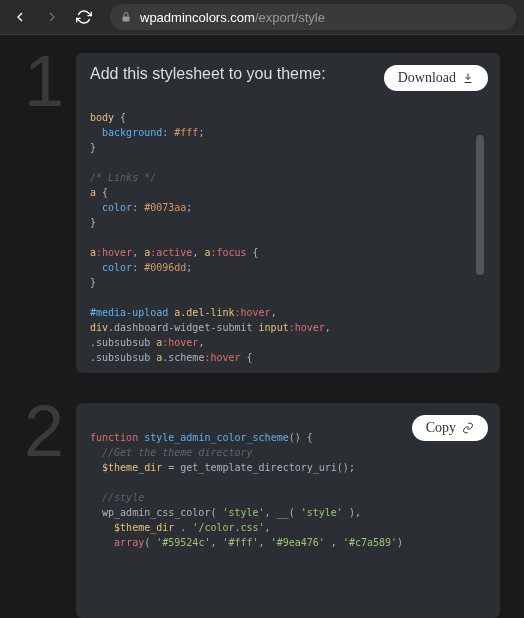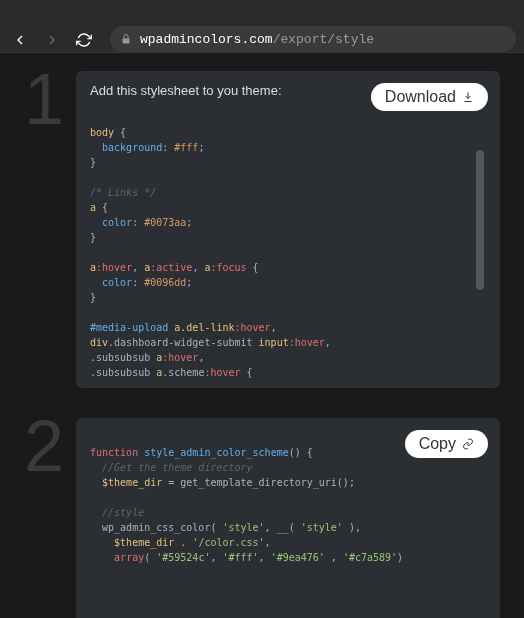--- a/index.html
+++ b/index.html
@@ -1,36 +1,36 @@
 <!DOCTYPE html>
 <html><head>
   <meta charset="utf-8">
   <style>
     * { margin: 0; padding: 0; box-sizing: border-box; }
     body { font-family: -apple-system, BlinkMacSystemFont, sans-serif; background: #1a1a1a; color: #fff; width: 524px; height: 618px; overflow: hidden; }
     
-    .browser-bar { height: 53px; background: #2b2b2b; display: flex; align-items: flex-end; padding: 0 8px; gap: 8px; border-bottom: 1px solid #3a3a3a; font-family: Liberation Mono, monospace; }
+    .browser-bar { height: 35px; background: #2b2b2b; display: flex; align-items: center; padding: 0 8px; gap: 8px; border-bottom: 1px solid #3a3a3a; }
     .nav-btn { width: 24px; height: 24px; display: flex; align-items: center; justify-content: center; cursor: pointer; border-radius: 4px; }
     .nav-btn.disabled { opacity: 0.3; cursor: default; }
     .nav-btn svg { width: 16px; height: 16px; stroke: #fff; fill: none; stroke-width: 2; }
     .url-bar { flex: 1; background: #3a3a3a; border-radius: 16px; height: 26px; display: flex; align-items: center; padding: 0 10px; gap: 8px; margin-left: 6px; }
     .lock-icon { width: 12px; height: 12px; }
     .url-text { font-size: 13px; color: #999; }
     .url-domain { color: #fff; }
     
     .content { padding: 18px 24px 0 24px; }
     .intro { font-size: 13px; color: #fff; margin-bottom: 20px; }
     .intro a { color: #4a9eff; text-decoration: underline; }
     
     .step { display: flex; gap: 12px; margin-bottom: 30px; }
     .step-num { font-size: 72px; font-weight: 300; color: #3a3a3a; line-height: 0.8; flex-shrink: 0; width: 40px; }
     .step-body { flex: 1; background: #2b2f33; border-radius: 6px; padding: 12px 14px 8px 14px; position: relative; min-width: 0; }
-    .step-title { font-size: 13px; color: #ddd; margin-bottom: 12px; }
+    .step-title { font-size: 16px; color: #ddd; margin-bottom: 12px; }
     
-    .action-btn { position: absolute; right: 12px; top: 12px; background: #fff; color: #333; border-radius: 14px; padding: 5px 14px; font-size: 16px; display: flex; align-items: center; gap: 6px; cursor: pointer; border: none; }
+    .action-btn { position: absolute; right: 12px; top: 12px; background: #fff; color: #333; border-radius: 14px; padding: 5px 14px; font-size: 14px; display: flex; align-items: center; gap: 6px; cursor: pointer; border: none; font-family: Liberation Serif, serif; }
     .action-btn svg { width: 12px; height: 12px; }
     
     .code { font-family: 'Menlo', 'Consolas', monospace; font-size: 10px; line-height: 1.5; white-space: pre; color: #abb2bf; overflow: hidden; }
     .code .kw { color: #e06c75; }
     .code .sel { color: #e5c07b; }
     .code .prop { color: #61afef; }
     .code .val { color: #d19a66; }
     .code .str { color: #98c379; }
     .code .com { color: #5c6370; font-style: italic; }
     .code .fn { color: #61afef; }

